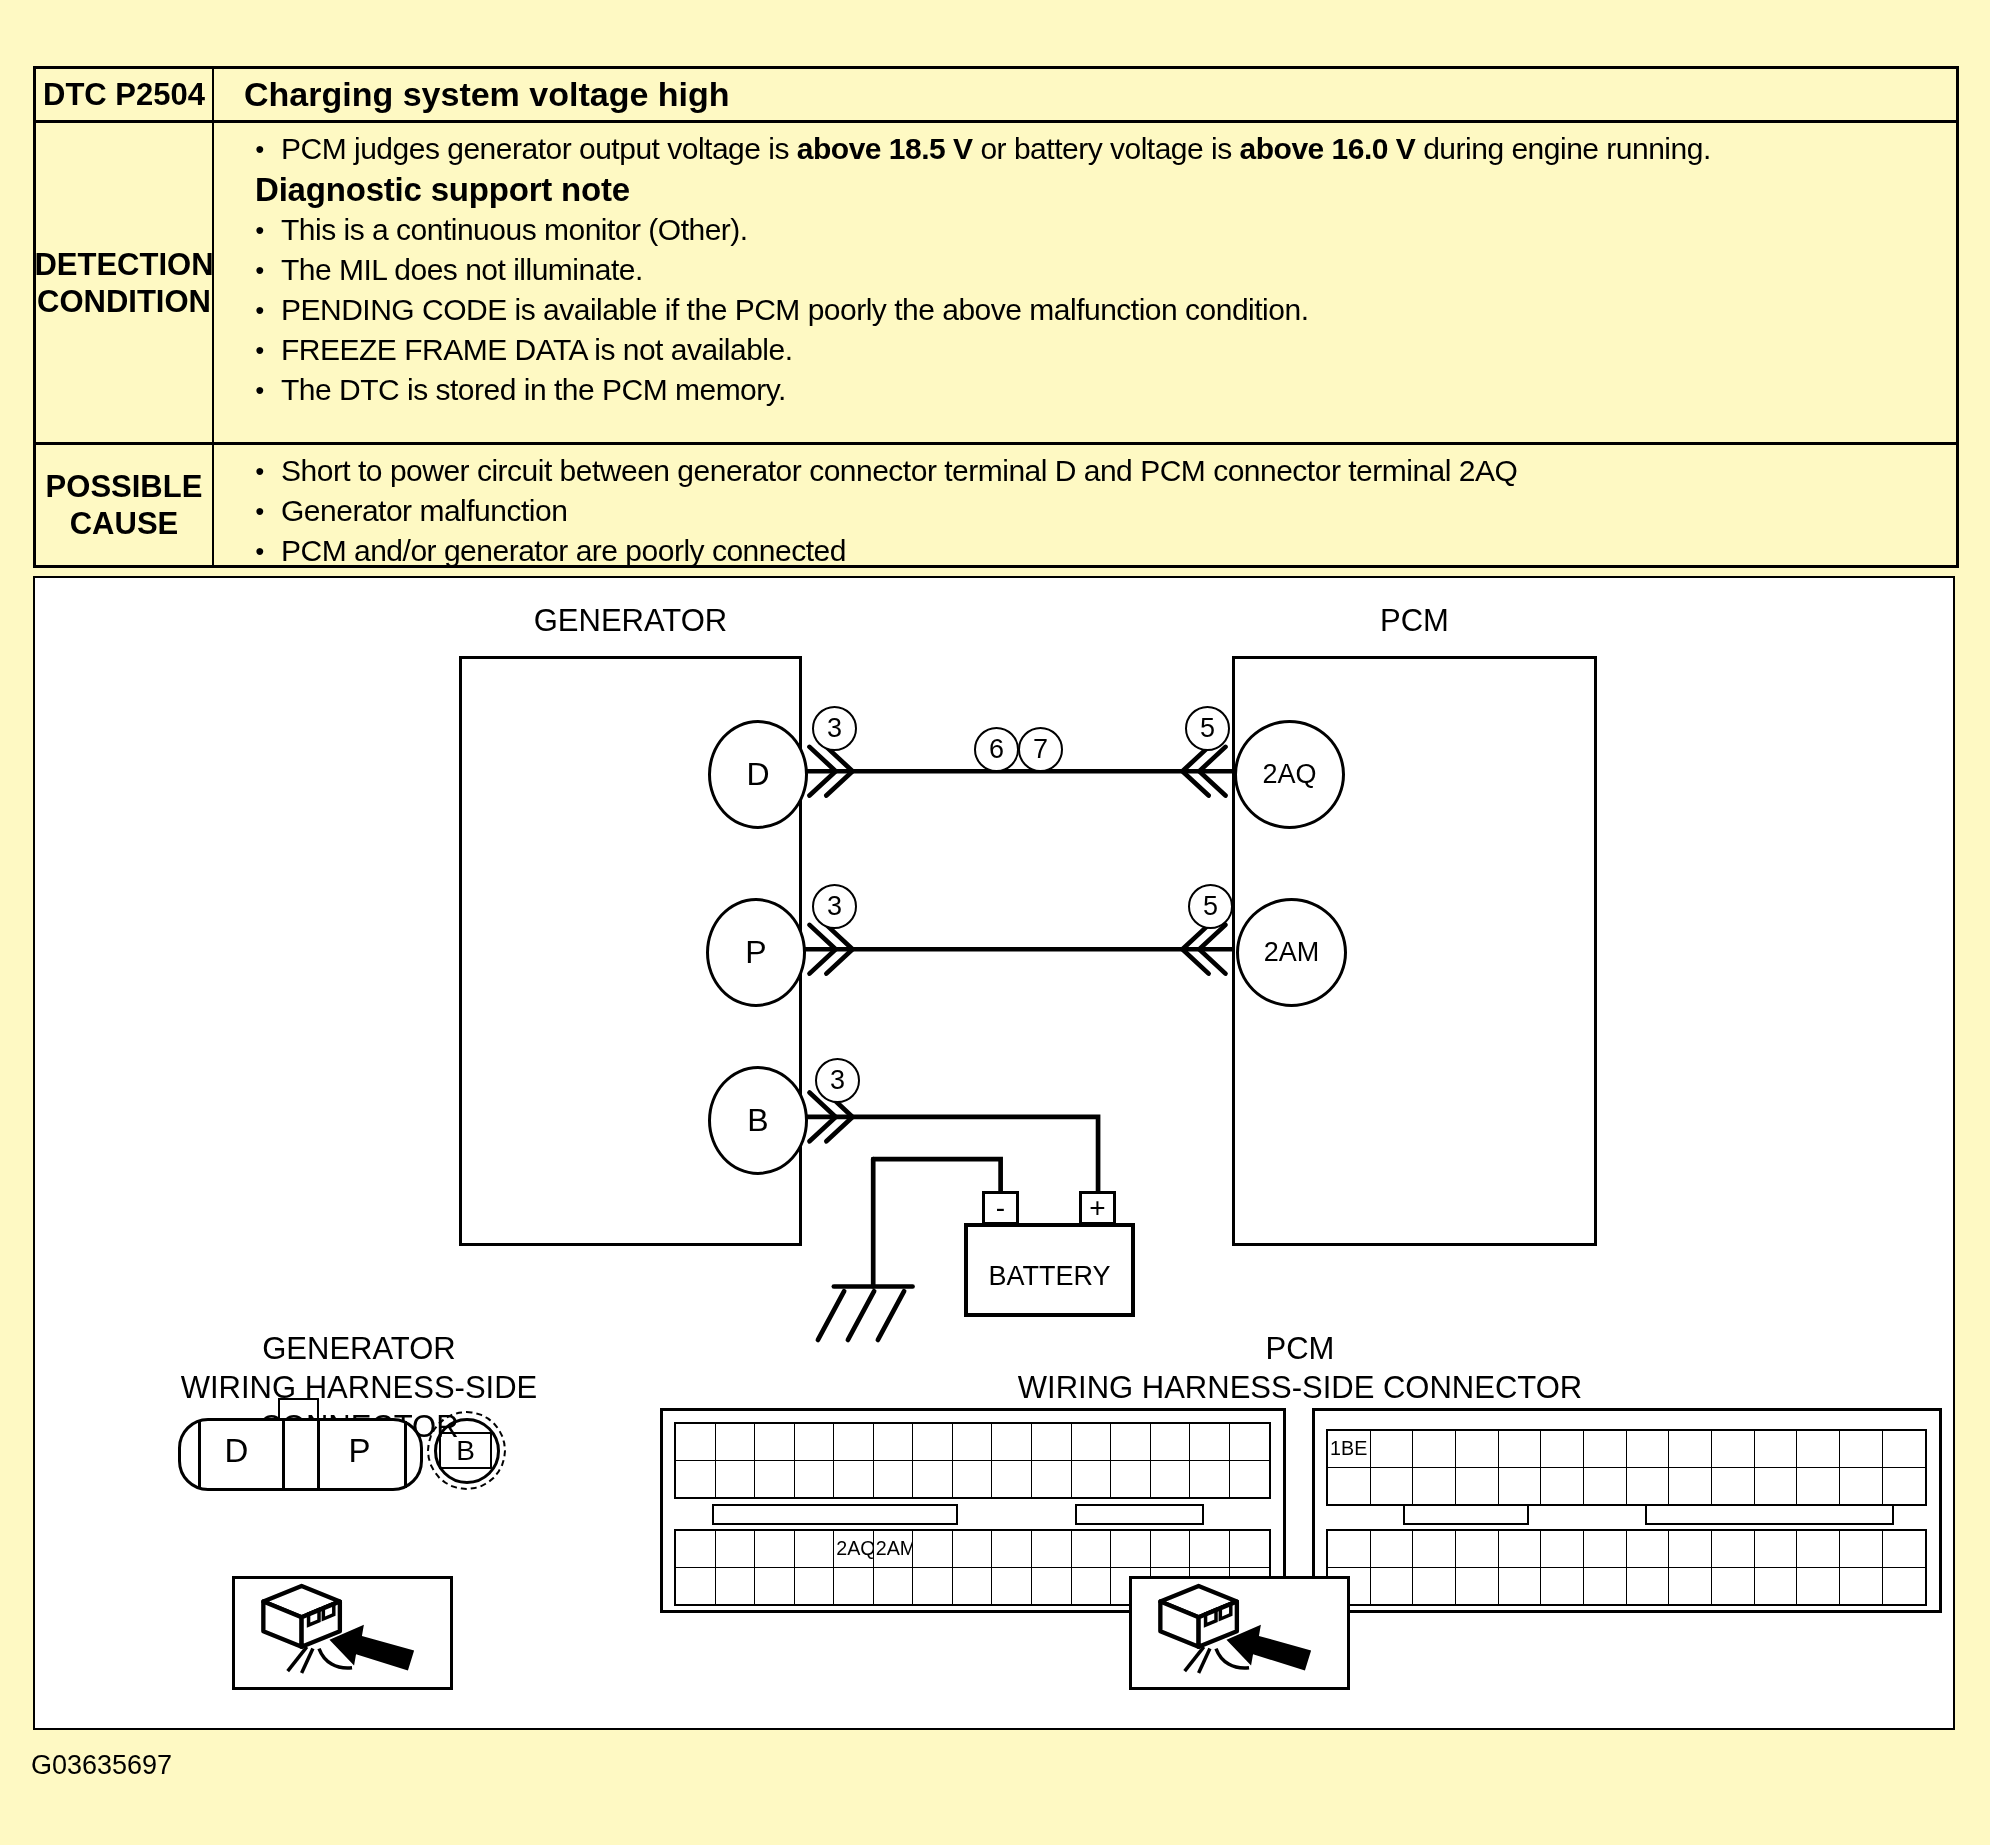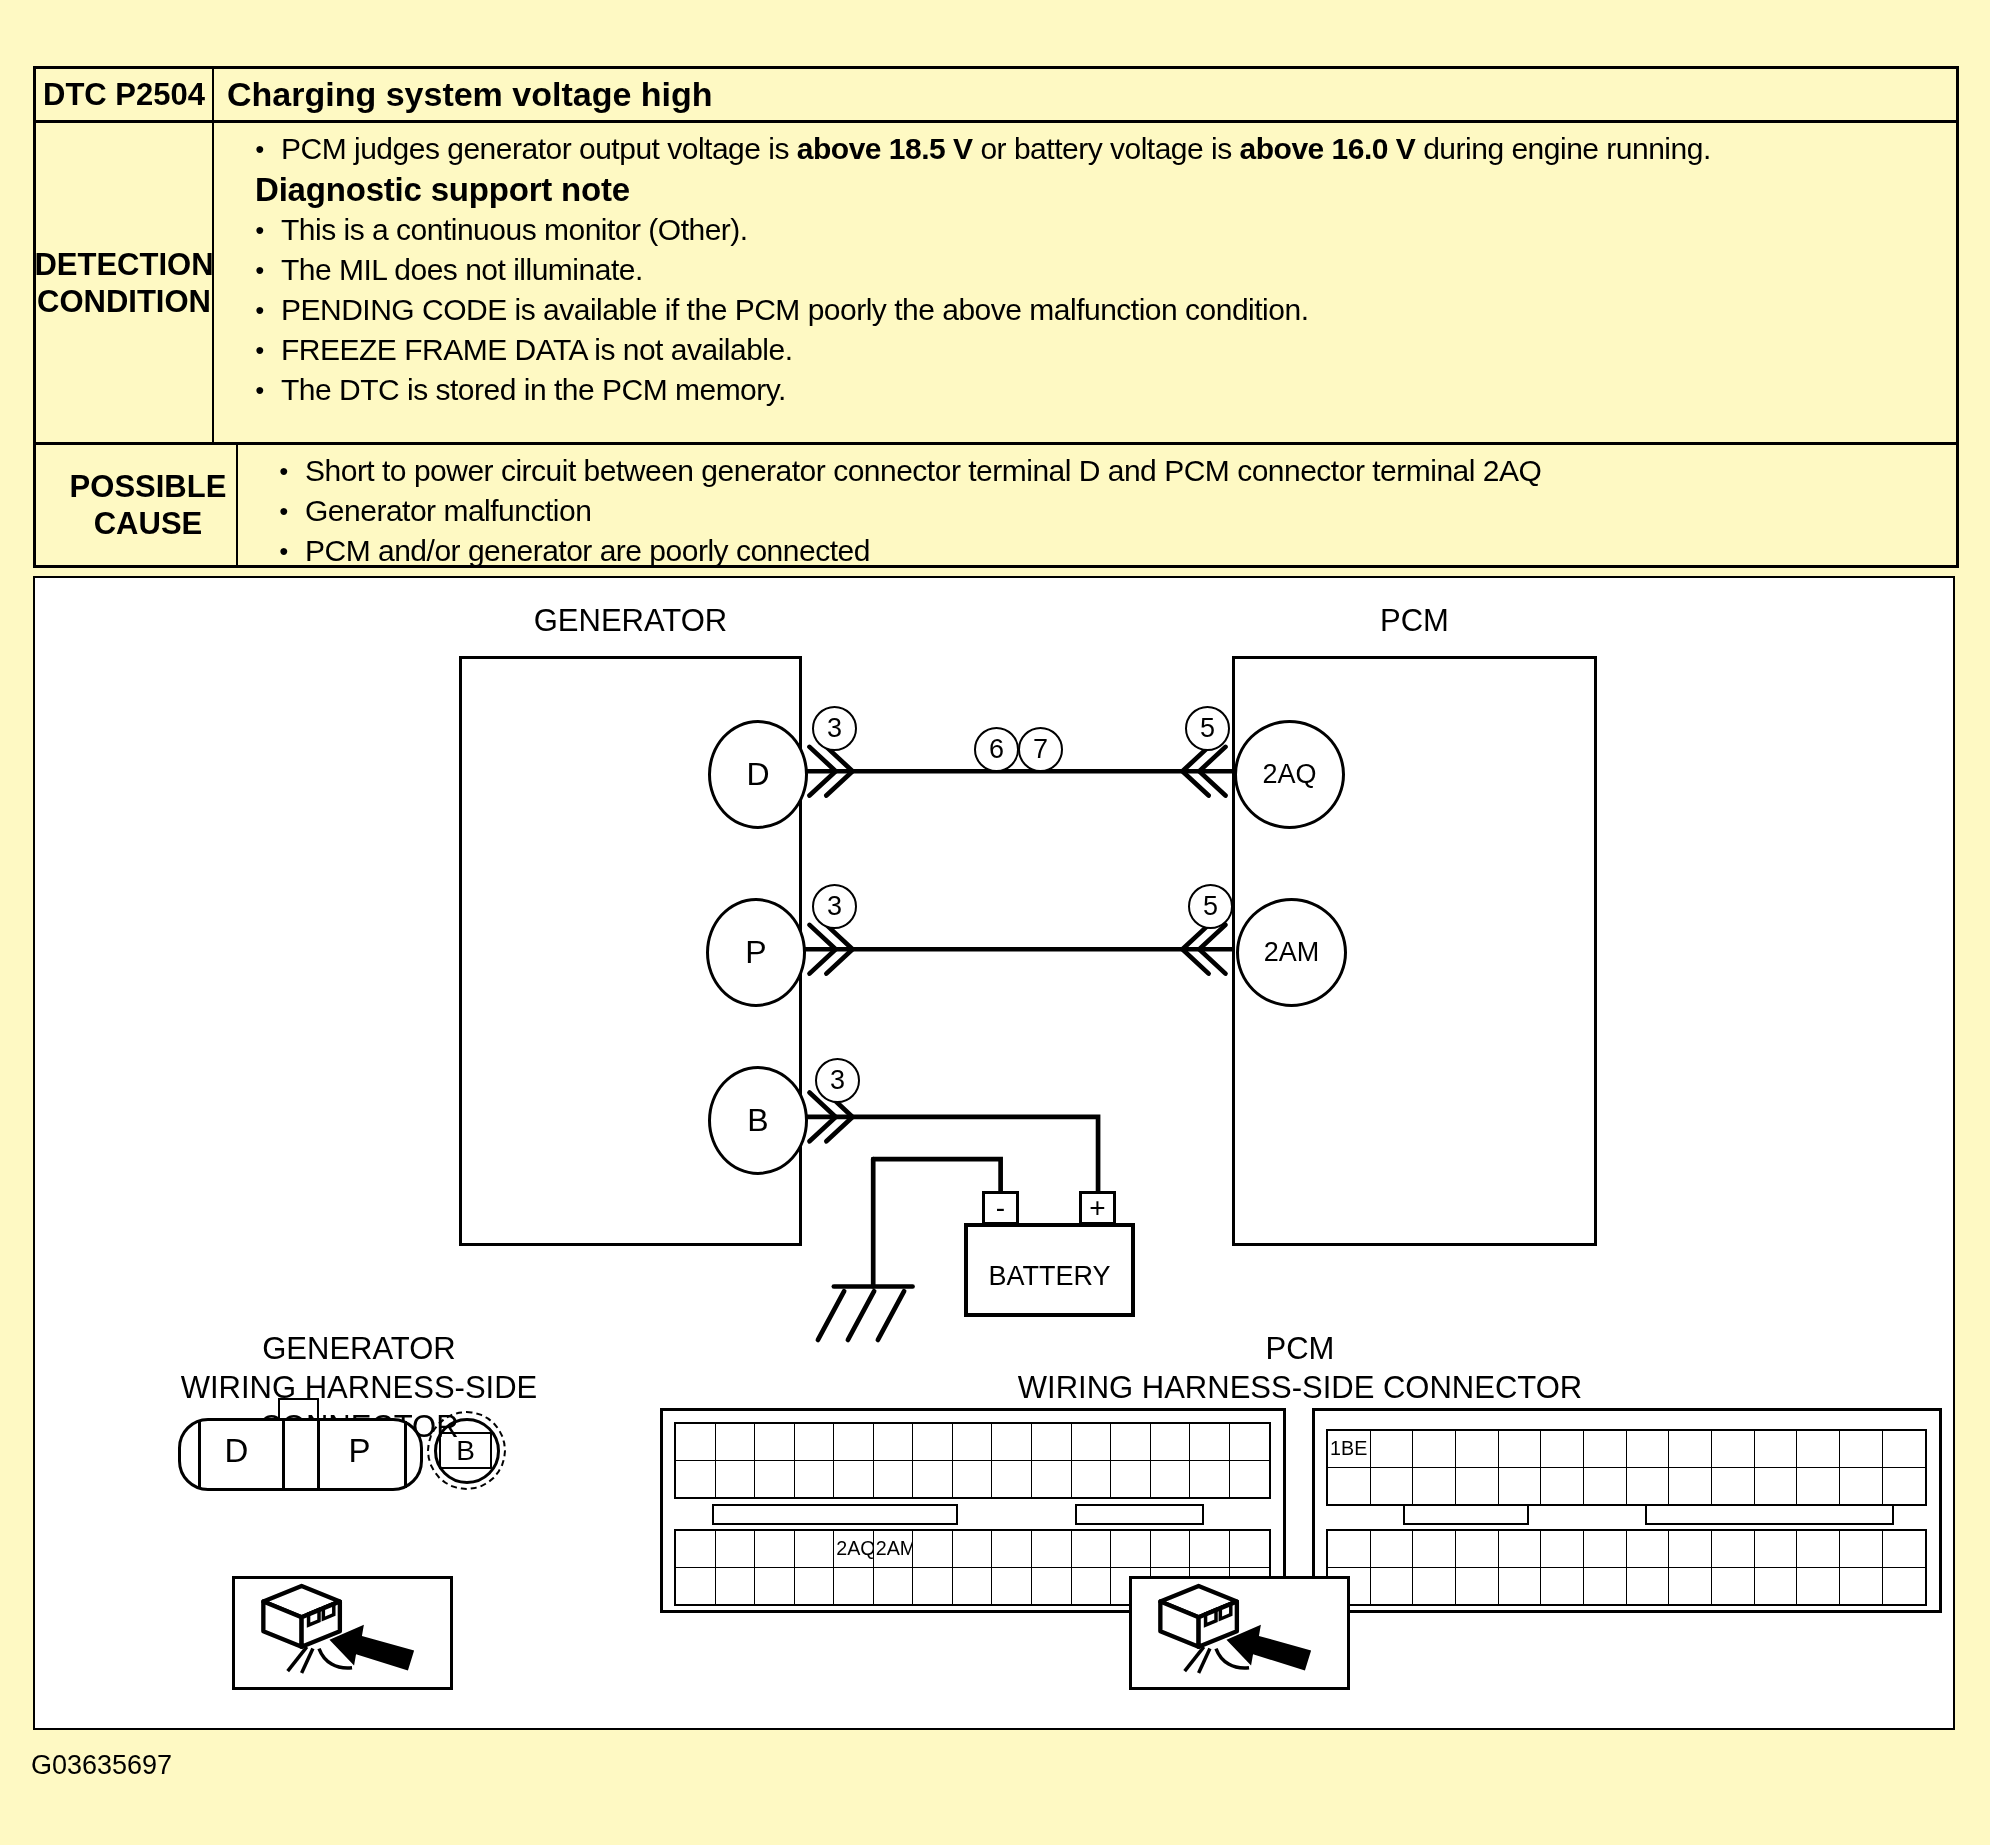--- a/index.html
+++ b/index.html
@@ -9,23 +9,23 @@
   
   .dtc-table{position:absolute;left:33px;top:66px;width:1920px;border:3.7px solid #000;}
   .t-row{display:flex;border-bottom:3.7px solid #000;}
   .t-row:last-child{border-bottom:none;}
   .t-label{width:176px;flex:0 0 176px;border-right:2.8px solid #000;display:flex;
            flex-direction:column;align-items:center;justify-content:center;
            font-weight:bold;font-size:31px;line-height:37px;text-align:center;}
   .t-content{flex:1;padding:5.6px 9.4px 5.6px 41px;}
   .row-h{height:51px;}
   .row-det{height:319px;}
-  .row-pc{height:120px;margin-left:24px;}
+  .row-pc{height:120px;}
   .dtc-code{justify-content:center;font-size:31px;}
-  .dtc-title{display:flex;align-items:center;padding-left:13px;font-weight:bold;font-size:34px;}
+  .dtc-title{display:flex;align-items:center;padding-left:30px;font-weight:bold;font-size:34px;}
   .b-row{display:flex;font-size:30px;line-height:40px;letter-spacing:-0.5px;}
   .b-dot{width:26px;flex:0 0 26px;font-size:16px;}
   .b-txt{flex:1;}
   .sub-head{font-weight:bold;font-size:33px;line-height:41px;letter-spacing:-0.2px;}
   .bold{font-weight:bold;}
 
   
   .diagram-box{position:absolute;left:33px;top:576px;width:1918px;height:1150px;
                border:2.8px solid #000;background:#fff;}
   .abs{position:absolute;}

